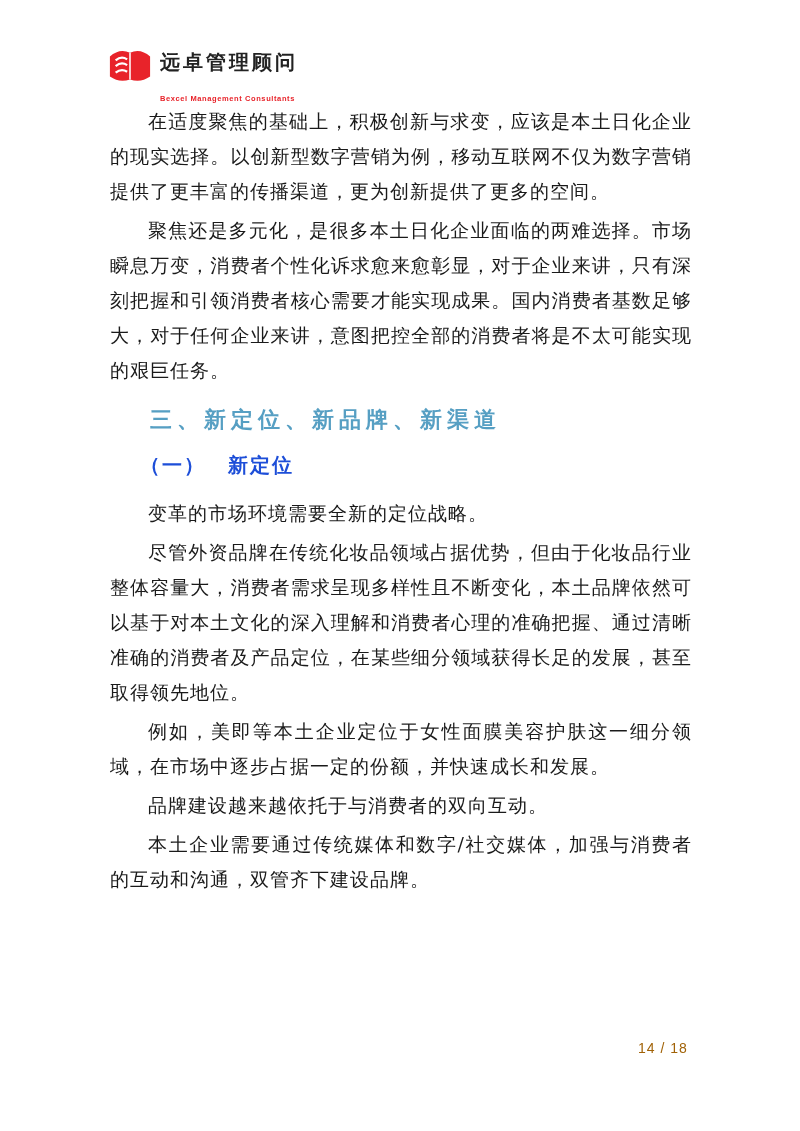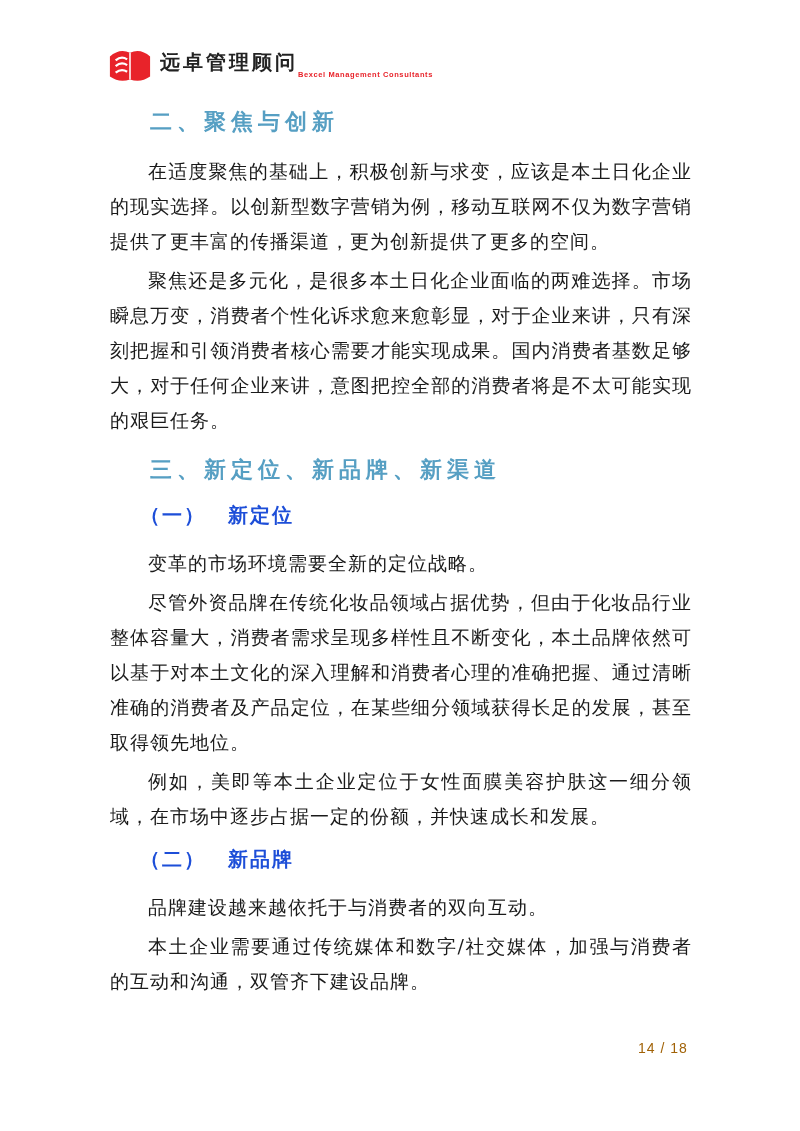--- a/index.html
+++ b/index.html
@@ -17,21 +17,21 @@
   
   .logo {
     position: absolute;
     top: 46px;
     left: 108px;
     display: flex;
     align-items: flex-start;
     gap: 8px;
   }
   .logo-icon { width: 44px; height: 42px; flex: 0 0 auto; }
-  .logo-text { display: flex; flex-direction: row; padding-top: 4px; }
+  .logo-text { display: flex; flex-direction: column; padding-top: 4px; }
   .logo-cn {
     font-size: 20px;
     font-weight: bold;
     letter-spacing: 3px;
     color: #222222;
     line-height: 24px;
   }
   .logo-en {
     font-family: "Liberation Sans", sans-serif;
     font-size: 7.5px;
@@ -110,37 +110,35 @@
       <path d="M8 27 Q14 22 20 26" stroke="#ffffff" stroke-width="2.4" fill="none"></path>
     </svg>
     <div class="logo-text">
       <div class="logo-cn">远卓管理顾问</div>
       <div class="logo-en">Bexcel Management Consultants</div>
     </div>
   </header>
 
   <main class="doc-body">
 
-    <h2 class="h-blue">二、聚焦与创新</h2>
 
     <p class="para">在适度聚焦的基础上，积极创新与求变，应该是本土日化企业的现实选择。以创新型数字营销为例，移动互联网不仅为数字营销提供了更丰富的传播渠道，更为创新提供了更多的空间。</p>
 
     <p class="para">聚焦还是多元化，是很多本土日化企业面临的两难选择。市场瞬息万变，消费者个性化诉求愈来愈彰显，对于企业来讲，只有深刻把握和引领消费者核心需要才能实现成果。国内消费者基数足够大，对于任何企业来讲，意图把控全部的消费者将是不太可能实现的艰巨任务。</p>
 
     <h2 class="h-blue second">三、新定位、新品牌、新渠道</h2>
 
     <h3 class="sub-heading">（一）　新定位</h3>
 
     <p class="para">变革的市场环境需要全新的定位战略。</p>
 
     <p class="para">尽管外资品牌在传统化妆品领域占据优势，但由于化妆品行业整体容量大，消费者需求呈现多样性且不断变化，本土品牌依然可以基于对本土文化的深入理解和消费者心理的准确把握、通过清晰准确的消费者及产品定位，在某些细分领域获得长足的发展，甚至取得领先地位。</p>
 
     <p class="para">例如，美即等本土企业定位于女性面膜美容护肤这一细分领域，在市场中逐步占据一定的份额，并快速成长和发展。</p>
 
-    <h3 class="sub-heading second">（二）　新品牌</h3>
 
     <p class="para">品牌建设越来越依托于与消费者的双向互动。</p>
 
     <p class="para">本土企业需要通过传统媒体和数字/社交媒体，加强与消费者的互动和沟通，双管齐下建设品牌。</p>
 
   </main>
 
 
   <div class="page-number">14 / 18</div>
 

